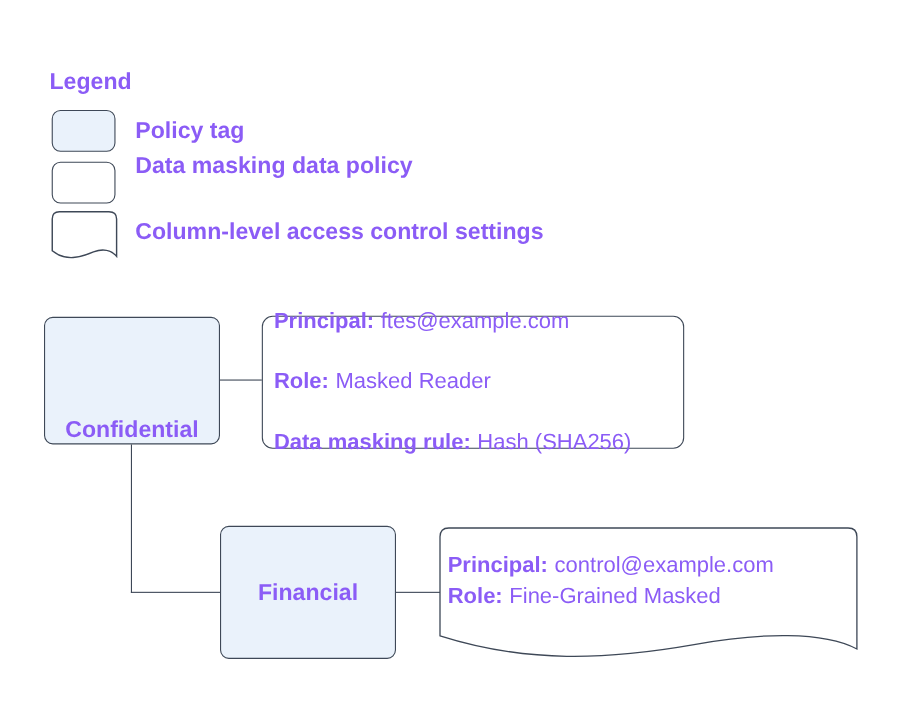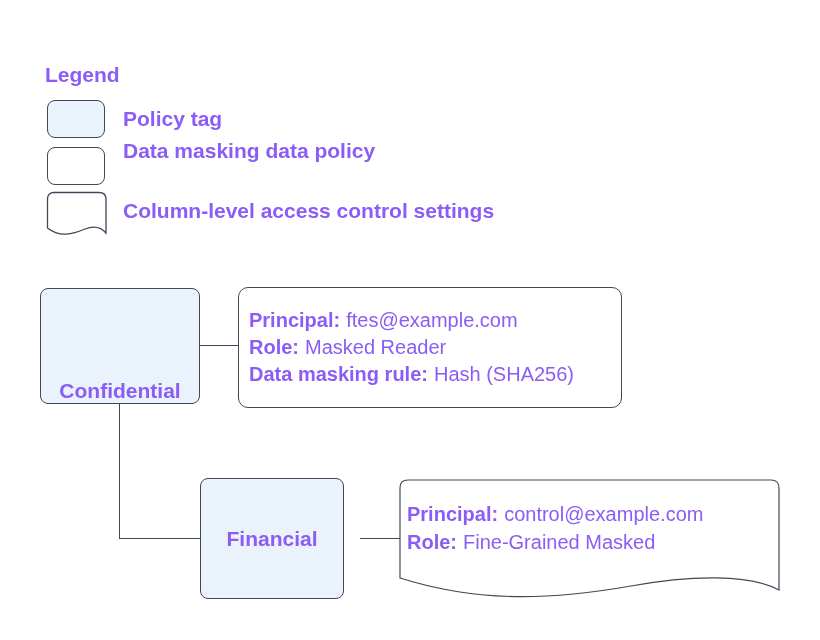--- a/index.html
+++ b/index.html
@@ -78,25 +78,25 @@
 
   <div class="conn" style="left:200px;top:345px;width:38px;height:1.4px;"></div>
   <div class="conn" style="left:119px;top:404px;width:1.4px;height:135px;"></div>
   <div class="conn" style="left:119px;top:538px;width:82px;height:1.4px;"></div>
   <div class="conn" style="left:360px;top:538px;width:40px;height:1.4px;"></div>
 
   <div class="node" style="left:40px;top:288px;width:160px;height:116px;align-items:flex-end;">
     <span>Confidential</span>
   </div>
 
-  <div class="node" style="left:200px;top:478px;width:144px;height:121px;">
+  <div class="node" style="left:200px;top:478px;width:160px;height:121px;">
     <span>Financial</span>
   </div>
 
-  <div class="card" style="left:238px;top:287px;width:384px;height:121px;">
+  <div class="card" style="left:238px;top:287px;width:384px;height:121px;gap:28px;">
     <div class="fld">
       <span class="fld-label">Principal:</span><span>ftes@example.com</span>
     </div>
     <div class="fld">
       <span class="fld-label">Role:</span><span>Masked Reader</span>
     </div>
     <div class="fld">
       <span class="fld-label">Data masking rule:</span><span>Hash (SHA256)</span>
     </div>
   </div>

